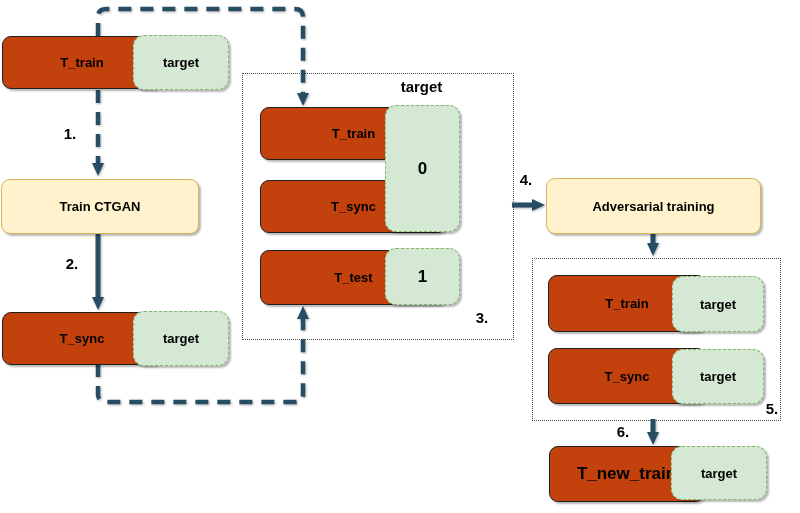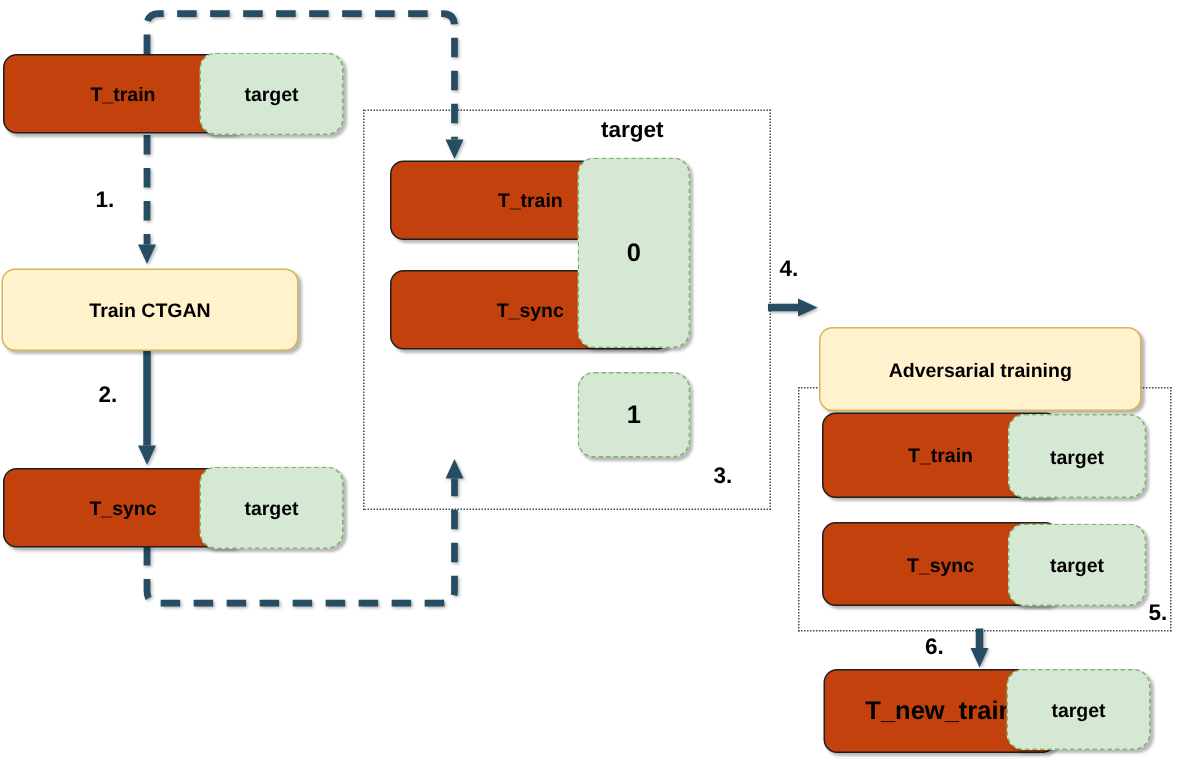--- a/index.html
+++ b/index.html
@@ -84,25 +84,28 @@
   <div class="node" style="left:260px;top:107px;width:185px;height:51px;">
     <span>T_train</span>
   </div>
   <div class="node" style="left:260px;top:180px;width:185px;height:51px;">
     <span>T_sync</span>
   </div>
   <div class="tag big" style="left:385px;top:105px;width:73px;height:125px;">
     <span>0</span>
   </div>
 
+  <div class="node" style="left:260px;top:250px;width:185px;height:53px;">
+    <span>T_test</span>
+  </div>
   <div class="tag big" style="left:385px;top:248px;width:73px;height:55px;">
     <span>1</span>
   </div>
 
-  <div class="proc" style="left:546px;top:178px;width:213px;height:54px;margin-top:40px;">
+  <div class="proc" style="left:546px;top:178px;width:213px;height:54px;">
     <span>Adversarial training</span>
   </div>
 
   <div class="node" style="left:548px;top:275px;width:156px;height:55px;">
     <span>T_train</span>
   </div>
   <div class="tag" style="left:672px;top:276px;width:90px;height:54px;">
     <span>target</span>
   </div>
 

